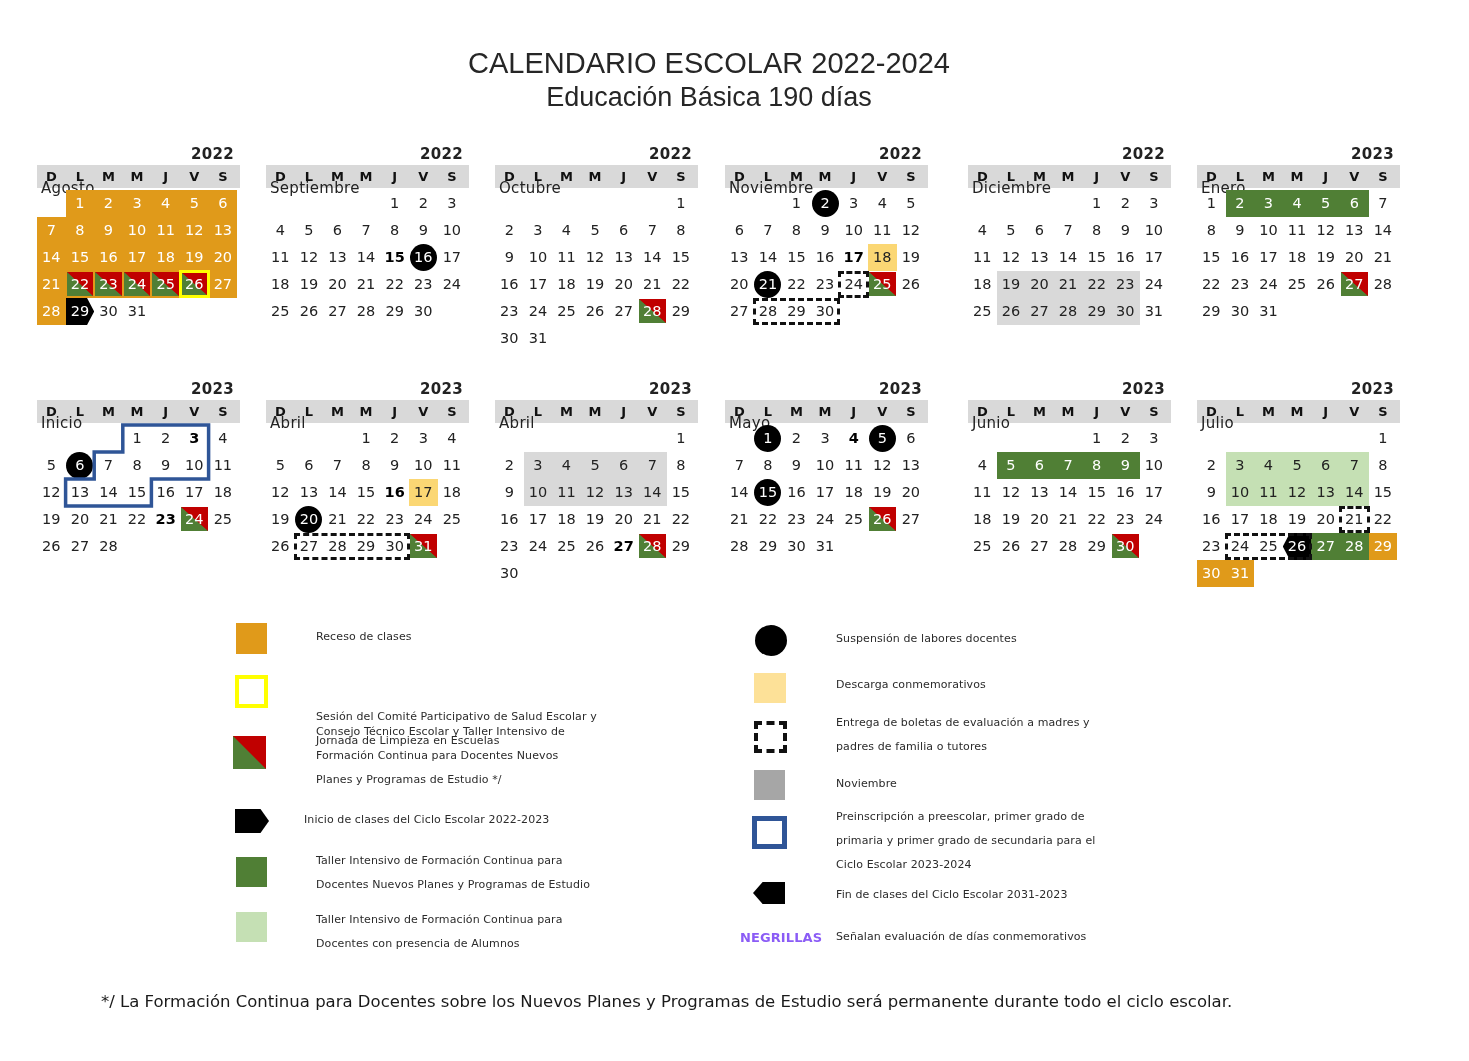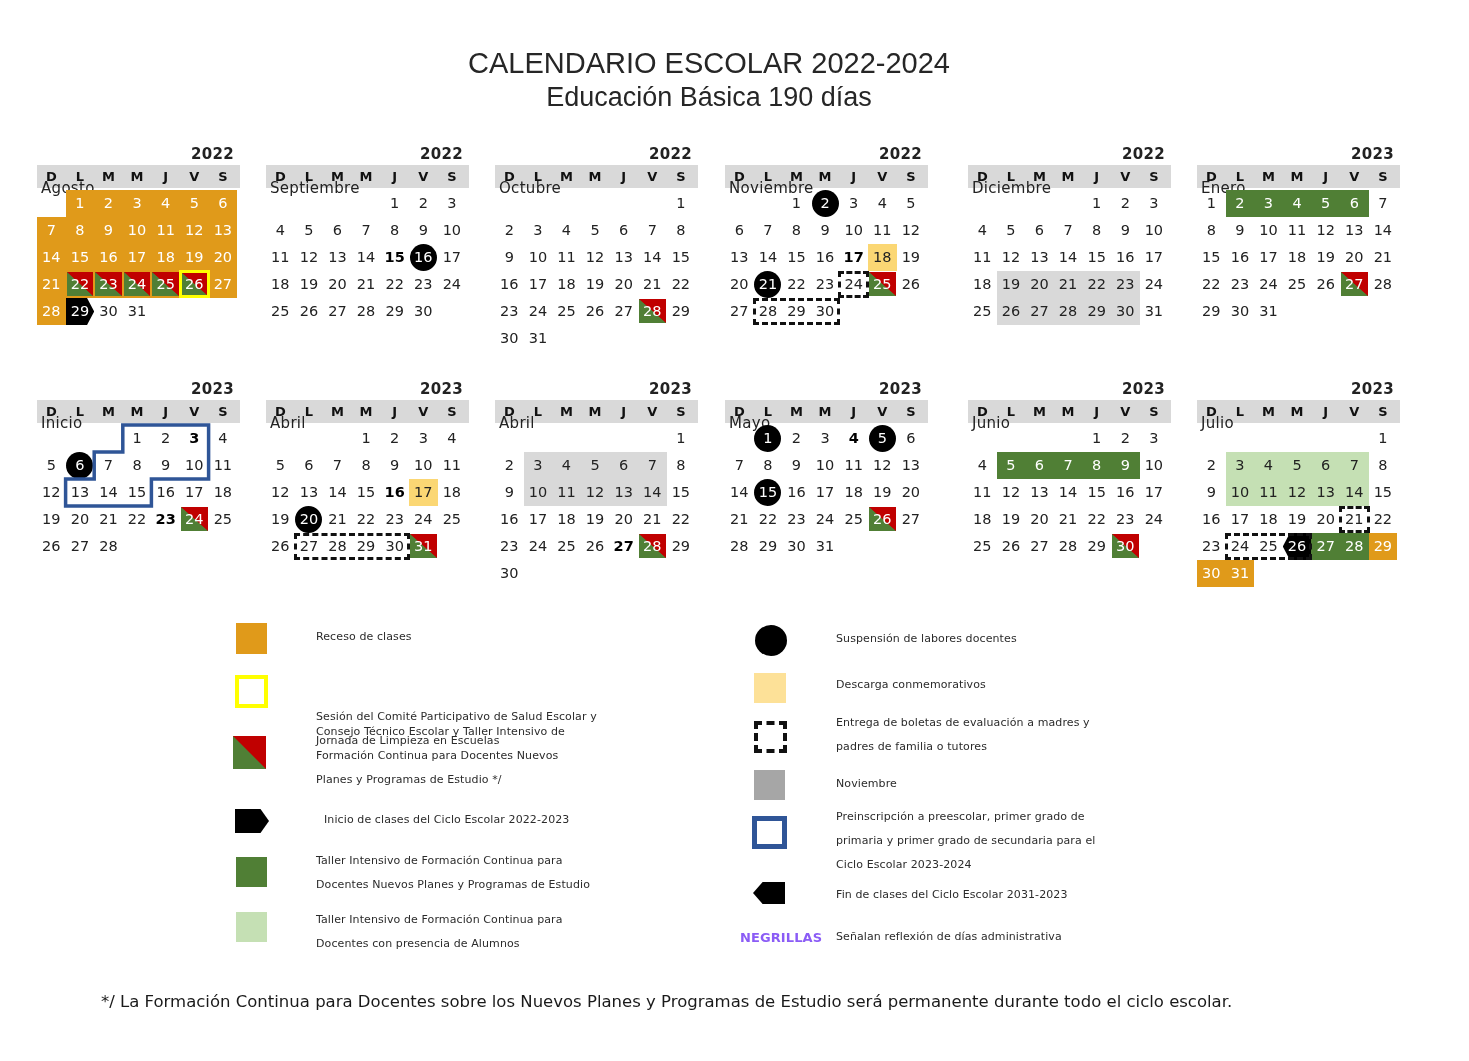--- a/index.html
+++ b/index.html
@@ -696,21 +696,21 @@
   <div class="legend-sw" style="left:235px;top:675px;width:33px;height:33px;border:4px solid #ffff00;"></div>
   <div class="legend-text" style="left:316px;top:662px;margin-top:43px;">Sesión del Comité Participativo de Salud Escolar y
 Jornada de Limpieza en Escuelas</div>
 
   <div class="legend-sw" style="left:233px;top:736px;width:33px;height:33px;background:linear-gradient(to top right,#507f35 0%,#507f35 49%,#c00000 51%,#c00000 100%);"></div>
   <div class="legend-text" style="left:316px;top:720px;">Consejo Técnico Escolar y Taller Intensivo de
 Formación Continua para Docentes Nuevos
 Planes y Programas de Estudio */</div>
 
   <div class="legend-sw" style="left:235px;top:809px;width:34px;height:24px;background:#000;clip-path:polygon(0 0,75% 0,100% 50%,75% 100%,0 100%);"></div>
-  <div class="legend-text" style="left:324px;top:808px;">Inicio de clases del Ciclo Escolar 2022-2023</div>
+  <div class="legend-text" style="left:304px;top:808px;">Inicio de clases del Ciclo Escolar 2022-2023</div>
 
   <div class="legend-sw" style="left:236px;top:857px;width:31px;height:30px;background:#507f35;"></div>
   <div class="legend-text" style="left:316px;top:849px;">Taller Intensivo de Formación Continua para
 Docentes Nuevos Planes y Programas de Estudio</div>
 
   <div class="legend-sw" style="left:236px;top:912px;width:31px;height:30px;background:#c5e0b4;"></div>
   <div class="legend-text" style="left:316px;top:908px;">Taller Intensivo de Formación Continua para
 Docentes con presencia  de Alumnos</div>
 </div>
 
@@ -730,16 +730,16 @@
 
   <div class="legend-sw" style="left:752px;top:816px;width:35px;height:33px;border:5px solid #2f5597;"></div>
   <div class="legend-text" style="left:836px;top:805px;">Preinscripción a preescolar, primer grado de
 primaria y primer grado de secundaria para el
 Ciclo Escolar 2023-2024</div>
 
   <div class="legend-sw" style="left:753px;top:882px;width:32px;height:22px;background:#000;clip-path:polygon(30% 0,100% 0,100% 100%,30% 100%,0 50%);"></div>
   <div class="legend-text" style="left:836px;top:883px;">Fin de clases del Ciclo Escolar 2031-2023</div>
 
   <div class="legend-text" style="left:740px;top:926px;font-size:13px;font-weight:bold;color:#8b5cf6;">NEGRILLAS</div>
-  <div class="legend-text" style="left:836px;top:925px;">Señalan reflexión de días administrativa</div>
+  <div class="legend-text" style="left:836px;top:925px;">Señalan evaluación de días conmemorativos</div>
 </div>
 
 <div class="footnote">*/ La Formación Continua para Docentes sobre los Nuevos Planes y Programas de Estudio será permanente durante todo el ciclo escolar.</div>
 
 </body></html>

